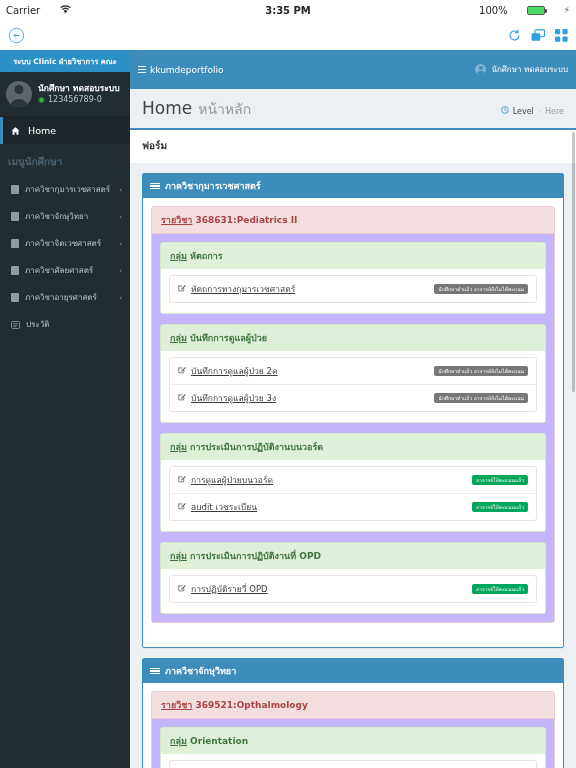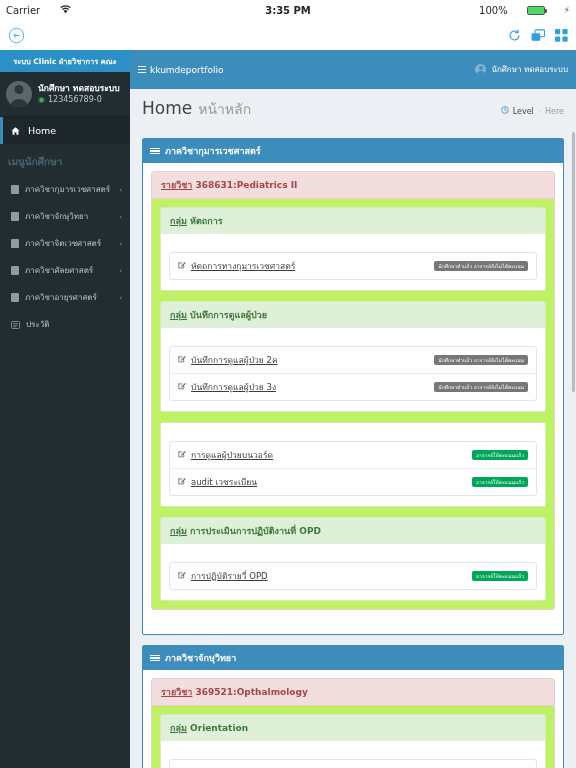--- a/index.html
+++ b/index.html
@@ -170,33 +170,33 @@
   .course-box {
     border: 1px solid #ebccd1; border-radius: 3px;
     margin-bottom: 16px;
   }
   .course-head {
     background: #f2dede; color: #a94442;
     padding: 6px 9px; font-size: 9px; font-weight: bold;
     border-bottom: 1px solid #ebccd1;
   }
   .course-head .cl { text-decoration: underline; }
-  .course-body { padding: 8px; background: #bef264; }
+  .course-body { padding: 8px; background: #c4b5fd; }
 
   .group-box {
     border: 1px solid #d6e9c6; border-radius: 3px;
     margin-bottom: 10px;
   }
   .group-box:last-child { margin-bottom: 0; }
   .group-head {
     background: #dff0d8; color: #3c763d;
     padding: 6px 9px; font-size: 9px; font-weight: bold;
   }
   .group-head .gl { text-decoration: underline; }
-  .group-body { padding: 18px 8px 10px; background: #fff; }
+  .group-body { padding: 6px 8px 10px; background: #fff; }
 
   .form-list { border: 1px solid #e4e4e4; border-radius: 3px; }
   .form-row {
     display: flex; align-items: center;
     padding: 6px 8px; border-bottom: 1px solid #ececec;
     font-size: 8.5px;
   }
   .form-row:last-child { border-bottom: none; }
   .pencil { color: #555; margin-right: 5px; font-size: 8px; }
   .form-link { color: #3c3c3c; text-decoration: underline; }
@@ -367,20 +367,23 @@
         </span>
         <span>Level</span>
         <span class="bc-sep">›</span>
         <span class="bc-here">Here</span>
       </div>
     </div>
 
     <div class="scroll-area">
       <div class="page-scroll"></div>
 
+      <div class="box-white">
+        <div class="box-white-title">ฟอร์ม</div>
+      </div>
 
       <section class="panel">
         <div class="panel-head">
           <span class="list-ico">
               <i></i>
               <i></i>
               <i></i>
             </span>
           <span>ภาควิชากุมารเวชศาสตร์</span>
         </div>
@@ -438,20 +441,24 @@
                           </svg>
                       </span>
                       <span class="form-link">บันทึกการดูแลผู้ป่วย 3ง</span>
                       <span class="badge badge-gray">นักศึกษาทำแล้ว อาจารย์ยังไม่ได้คะแนน</span>
                     </div>
                   </div>
                 </div>
               </div>
 
               <div class="group-box">
+                <div class="group-head">
+                  <span class="gl">กลุ่ม</span>
+                  <span>การประเมินการปฏิบัติงานบนวอร์ด</span>
+                </div>
                 <div class="group-body">
                   <div class="form-list">
                     <div class="form-row">
                       <span class="pencil">
                         <svg width="8" height="8" viewBox="0 0 10 10">
                             <path d="M1 2.4h4.2M1 2.4v6.2h6.2V5.4" fill="none" stroke="#555" stroke-width="0.9" stroke-linecap="round"></path>
                             <path d="M4.2 6 8.9 1.3l.9.9L5.1 6.9 3.9 7.2z" fill="#555"></path>
                           </svg>
                       </span>
                       <span class="form-link">การดูแลผู้ป่วยบนวอร์ด</span>

